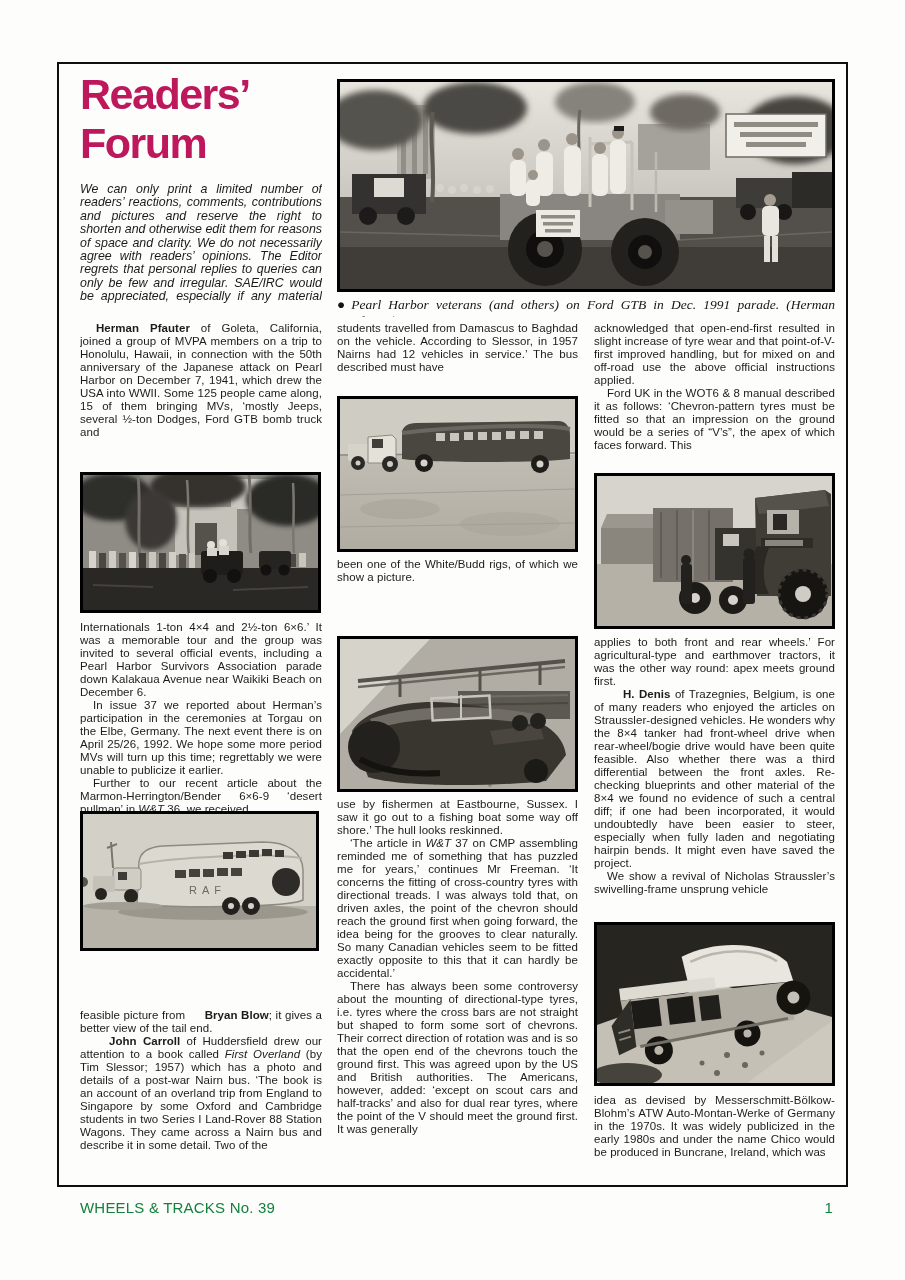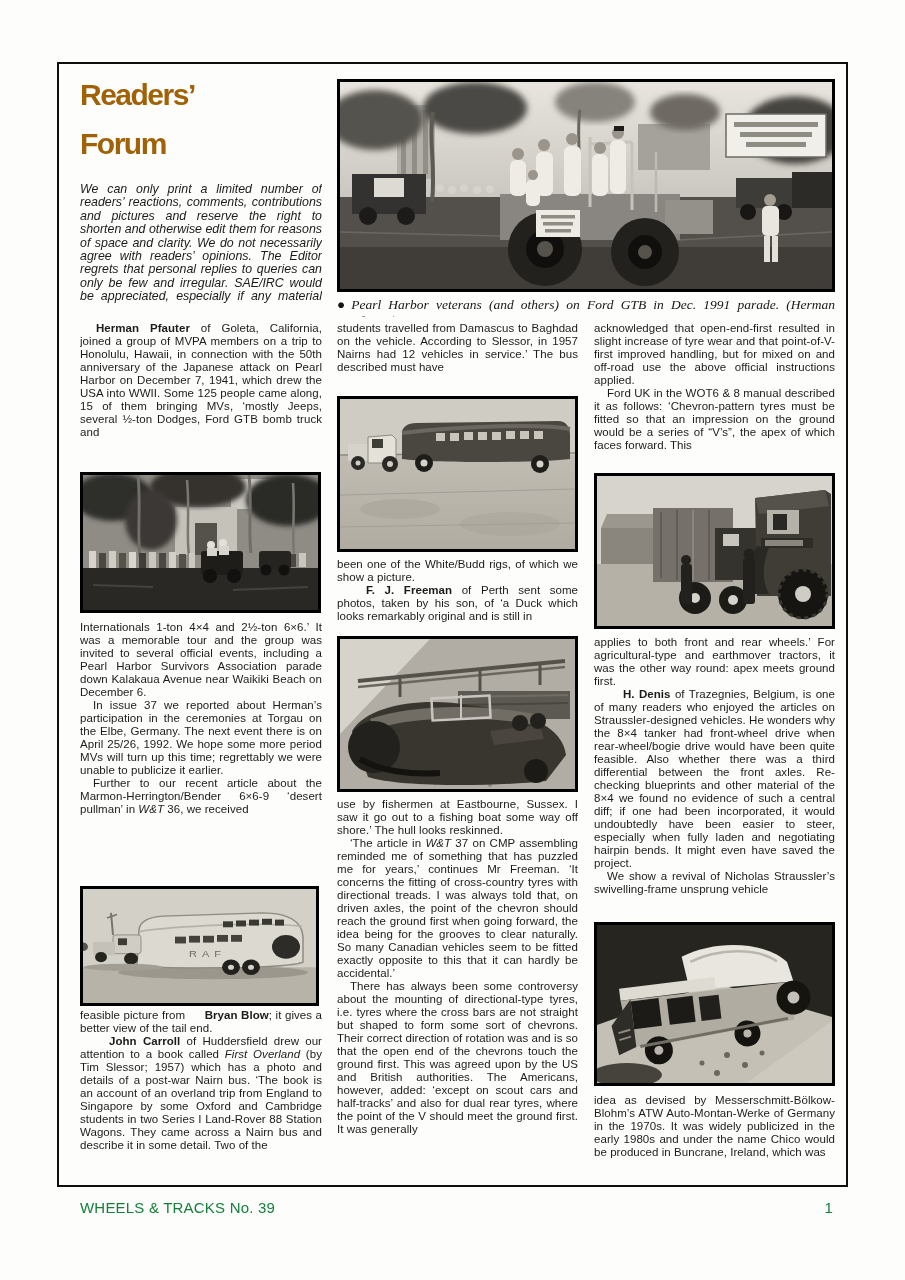--- a/index.html
+++ b/index.html
@@ -8,21 +8,21 @@
     background:#fdfdfb;color:#1b1b1b;
     font-family:"Liberation Sans",sans-serif;
     -webkit-font-smoothing:antialiased;
   }
   .frame{
     position:absolute;left:57px;top:62px;width:791px;height:1125px;
     border:2px solid #0e0e0e;box-sizing:border-box;background:#fdfdfb;
   }
   .masthead{
     position:absolute;left:80px;top:70px;width:255px;
-    font-weight:bold;font-size:30px;line-height:49px;letter-spacing:-1.5px;color:#a16207;
+    font-weight:bold;font-size:43px;line-height:49px;letter-spacing:-1.5px;color:#be185d;
   }
   .intro{
     position:absolute;left:80px;top:183px;width:242px;height:122px;
     font-style:italic;font-size:12.4px;line-height:13.4px;text-align:justify;overflow:hidden;
   }
   .tblock{position:absolute;overflow:hidden;}
   .para{margin:0;text-align:justify;font-size:11.5px;line-height:13px;letter-spacing:0.05px;}
   .para.ind{text-indent:13px;}
   .b{font-weight:bold;padding-left:16px;}
   .i{font-style:italic;}
@@ -211,21 +211,21 @@
     </g>
   </svg>
 </div>
 
 <div class="tblock" style="left:80px;top:621px;width:242px;height:238px;">
     <p class="para"><span>Internationals 1-ton 4×4 and 2½-ton 6×6.’ It was a memorable tour and the group was invited to several official events, including a Pearl Harbor Survivors Association parade down Kalakaua Avenue near Waikiki Beach on December 6.</span></p>
     <p class="para ind"><span>In issue 37 we reported about Herman’s participation in the ceremonies at Torgau on the Elbe, Germany. The next event there is on April 25/26, 1992. We hope some more period MVs will turn up this time; regrettably we were unable to publicize it earlier.</span></p>
     <p class="para ind"><span>Further to our recent article about the Marmon-Herrington/Bender 6×6-9 ‘desert pullman’ in </span><span class="i">W&amp;T</span><span> 36, we received</span></p>
   </div>
 
-<div class="photo" style="left:80px;top:886px;width:239px;height:120px;">
+<div class="photo" style="left:80px;top:811px;width:239px;height:140px;">
   <svg viewBox="0 0 233 134" preserveAspectRatio="none">
     <rect x="0" y="0" width="233" height="134" fill="#d3d0c8"></rect>
     <rect x="0" y="92" width="233" height="42" fill="#b7b3a8"></rect>
     <ellipse cx="130" cy="98" rx="95" ry="8" fill="#9b978c"></ellipse>
     <path d="M54,90 L56,48 C57,38 66,33 80,32 L180,28 C205,28 219,38 220,56 L220,86 C205,94 80,94 58,90 Z" fill="#dcd9d1" stroke="#8e8a82" stroke-width="1.5"></path>
     <path d="M56,50 C90,44 180,38 219,44" stroke="#b5b2aa" stroke-width="2" fill="none"></path>
     <g fill="#3a3833">
       <rect x="140" y="38" width="10" height="7"></rect>
         <rect x="153" y="37" width="10" height="7"></rect>
       <rect x="166" y="36" width="10" height="7"></rect>
@@ -302,21 +302,20 @@
       <circle cx="84" cy="64" r="3.5" fill="#d6d3ca"></circle>
     <circle cx="200" cy="65" r="9" fill="#1e1d1a"></circle>
       <circle cx="200" cy="65" r="3.5" fill="#d6d3ca"></circle>
     <line x1="0" y1="96" x2="235" y2="90" stroke="#a39f95" stroke-width="1"></line>
     <line x1="0" y1="128" x2="235" y2="124" stroke="#a39f95" stroke-width="1"></line>
   </svg>
 </div>
 
 <div class="tblock" style="left:337px;top:558px;width:241px;height:82px;">
     <p class="para"><span>been one of the White/Budd rigs, of which we show a picture.</span></p>
-    <p class="para ind"><span class="b">F. J. Freeman</span><span> of Perth sent some photos, taken by his son, of ‘a Duck which looks remarkably original and is still in</span></p>
   </div>
 
 <div class="photo" style="left:337px;top:636px;width:241px;height:156px;">
   <svg viewBox="0 0 235 150" preserveAspectRatio="none">
     <rect x="0" y="0" width="235" height="150" fill="#b1ada4"></rect>
     <path d="M0,0 L90,0 L0,95 Z" fill="#d6d3cb"></path>
     <g fill="#8f8b82">
       <circle cx="40" cy="130" r="2"></circle>
         <circle cx="70" cy="140" r="2"></circle>
         <circle cx="120" cy="135" r="2"></circle>

